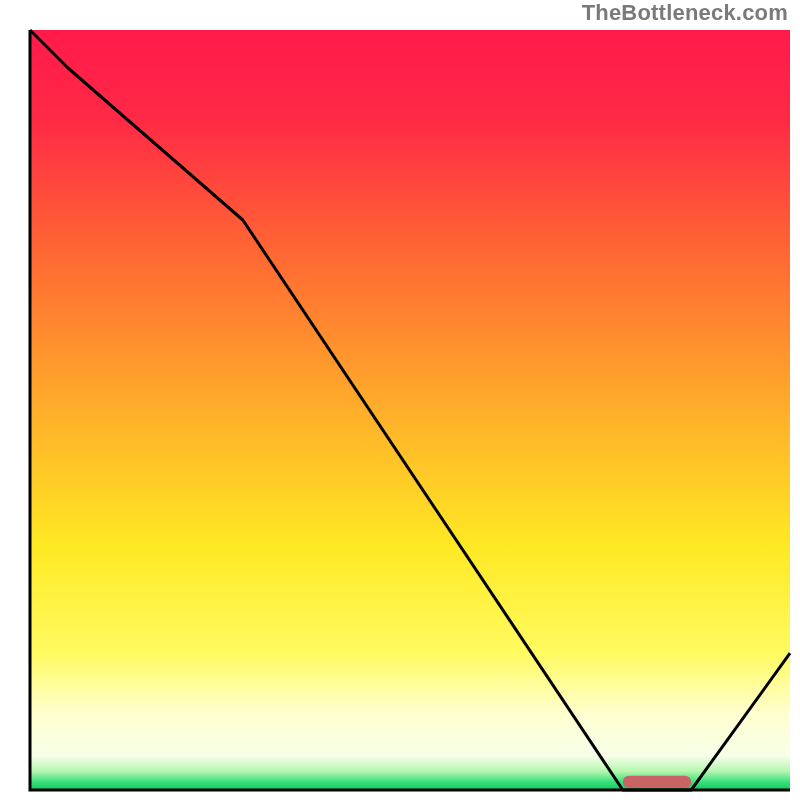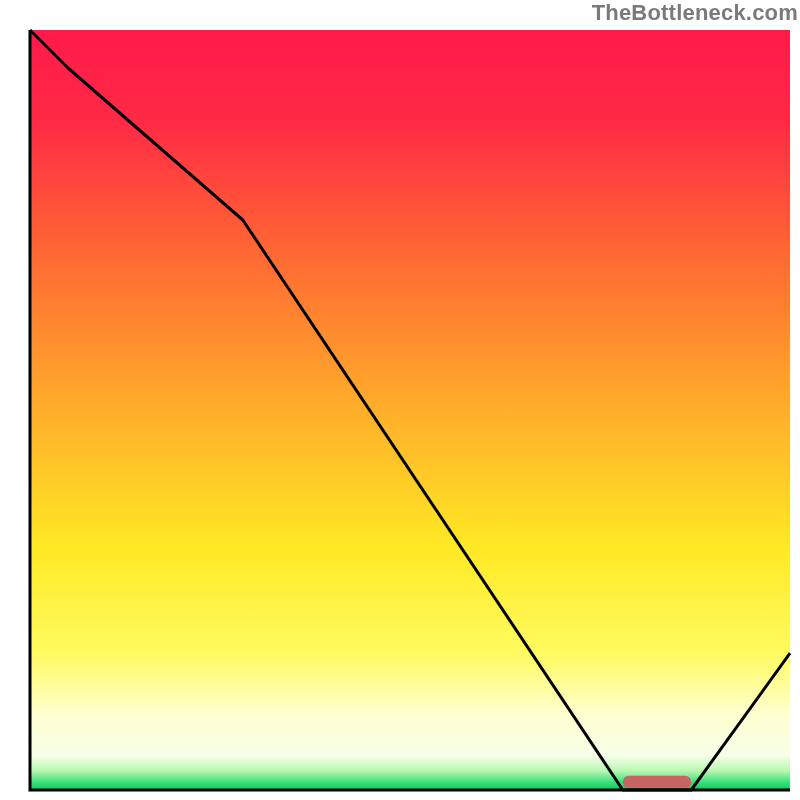--- a/index.html
+++ b/index.html
@@ -12,21 +12,21 @@
     font-family: Arial, Helvetica, sans-serif;
   }
   .wrap {
     position: relative;
     width: 800px;
     height: 800px;
   }
   .watermark {
     position: absolute;
     top: 0;
-    right: 2px;
+    right: 12px;
     font-size: 22px;
     font-weight: 600;
     color: #7a7a7a;
     letter-spacing: 0.2px;
   }
   svg {
     position: absolute;
     left: 0;
     top: 0;
   }

